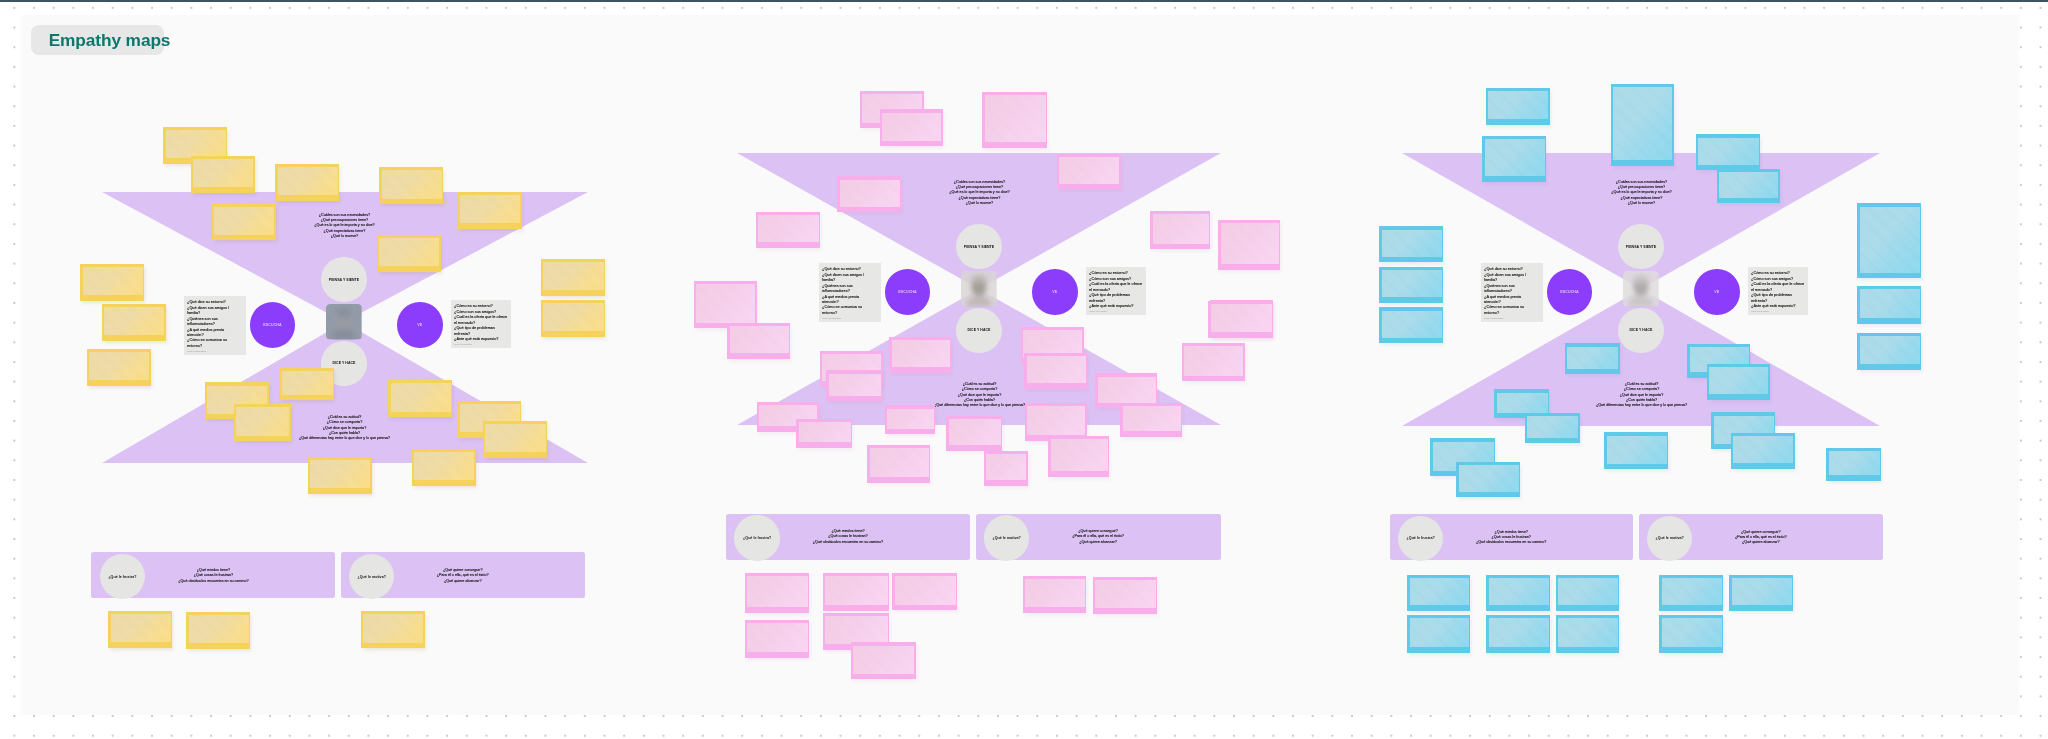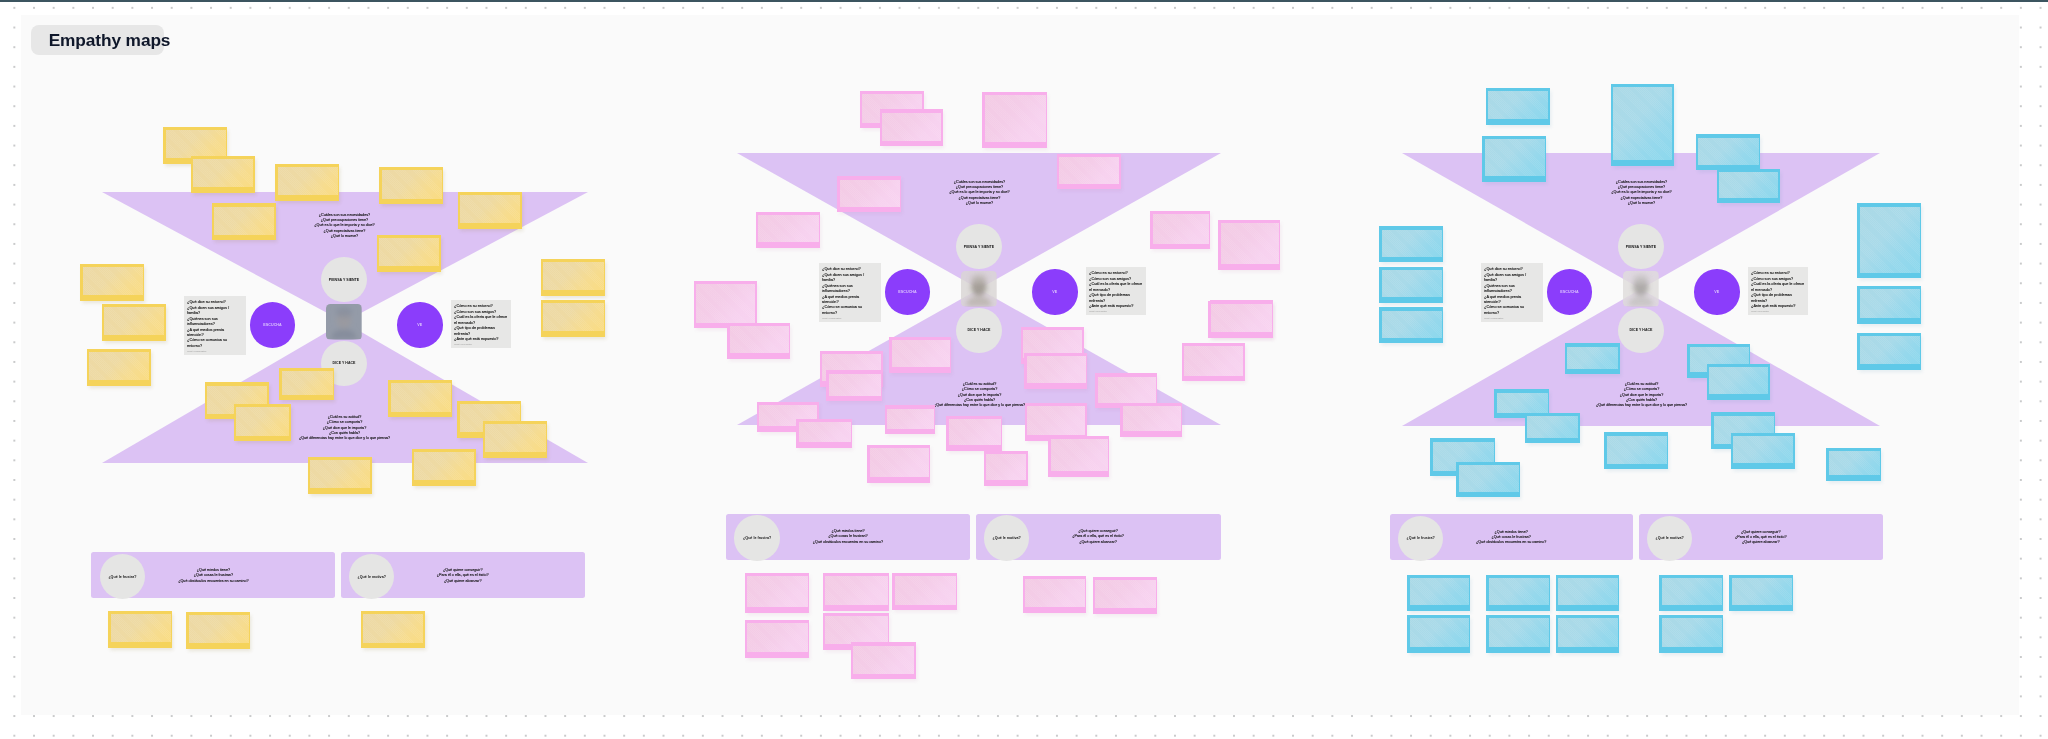--- a/index.html
+++ b/index.html
@@ -9,21 +9,21 @@
        -webkit-font-smoothing:antialiased;}
   #stage{position:relative;width:2048px;height:739px;overflow:hidden;background:#ffffff;}
   .topbar{position:absolute;left:0;top:0;width:2048px;height:2px;background:#3c5560;z-index:60;}
   .dotgrid{position:absolute;left:0;top:0;width:2048px;height:739px;z-index:1;
     background-image:radial-gradient(circle, #c9cacb 0.85px, rgba(0,0,0,0) 1.0px);
     background-size:19.68px 19.68px;background-position:4.5px 17.7px;}
   .board{position:absolute;left:21px;top:14.5px;width:1998px;height:700px;background:#fafafa;z-index:2;}
   .title-pill{position:absolute;left:31px;top:25px;width:133px;height:30px;z-index:40;
     background:#e7e7e7;border-radius:8px;box-sizing:border-box;
     display:flex;align-items:center;justify-content:center;}
-  .title-pill span{font-size:17.3px;font-weight:700;color:#0f172a;letter-spacing:-0.1px;white-space:nowrap;padding-left:24px;}
+  .title-pill span{font-size:17.3px;font-weight:700;color:#0f766e;letter-spacing:-0.1px;white-space:nowrap;padding-left:24px;}
 
   
   .emap{position:absolute;z-index:5;}
   .bowtie{position:absolute;left:0;top:0;z-index:5;}
   .emap .qtext{position:absolute;z-index:12;text-align:center;color:#111;
     font-size:3.7px;line-height:5.34px;font-weight:400;white-space:nowrap;
     -webkit-text-stroke:0.12px #111;}
   .emap .qtop{transform:translate(-50%,0);}
   .gcircle{position:absolute;z-index:10;border-radius:50%;background:#e5e5e4;
     display:flex;align-items:center;justify-content:center;}

